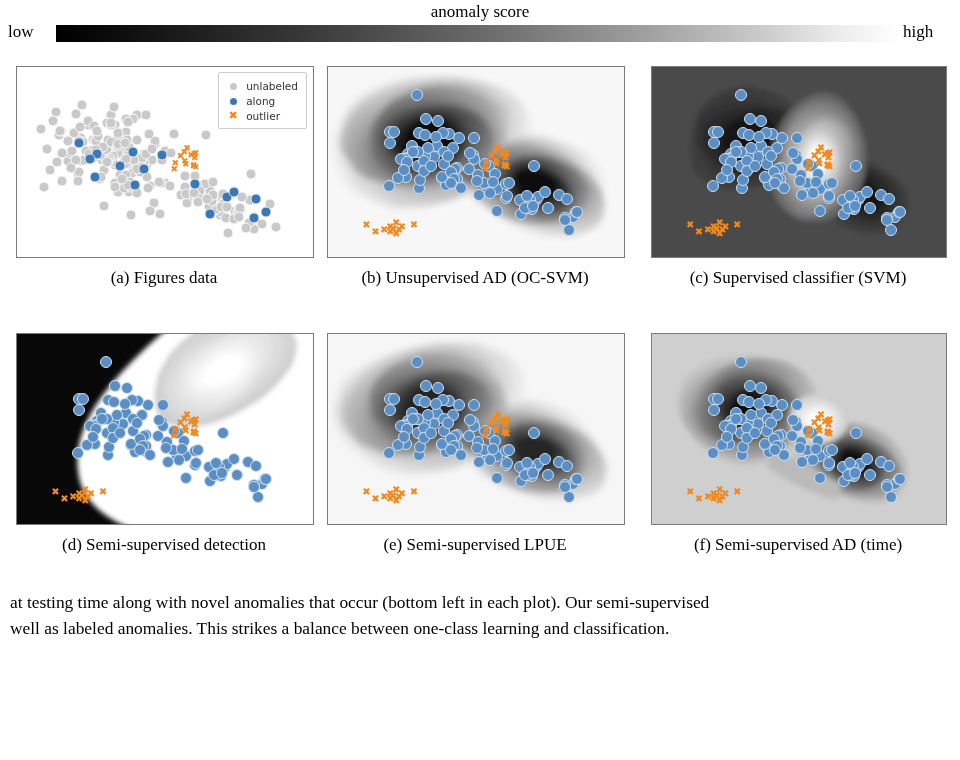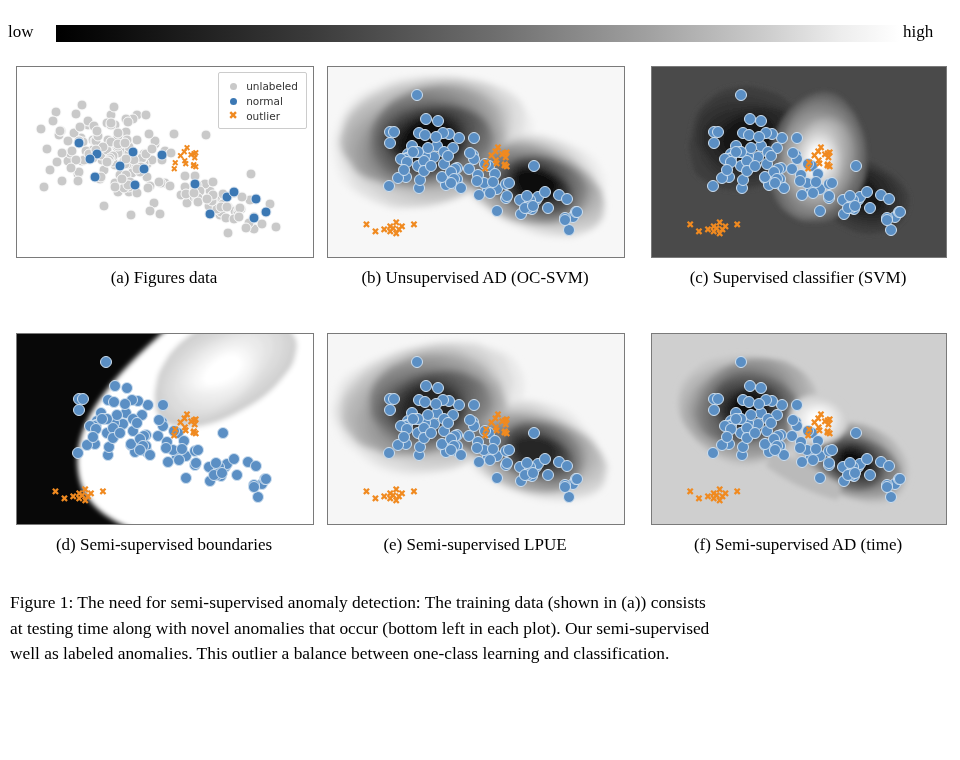--- a/index.html
+++ b/index.html
@@ -154,20 +154,21 @@
     line-height: 25.6px;
     text-align: justify;
     font-family: "Liberation Serif", "DejaVu Serif", serif;
   }
   #figure-caption .line { display: block; white-space: nowrap; }
 </style>
 </head>
 <body>
 
 <div id="colorbar-area">
+  <div id="colorbar-title">anomaly score</div>
   <div id="colorbar-low">low</div>
   <div id="colorbar-gradient"></div>
   <div id="colorbar-high">high</div>
 </div>
 
 <div class="panel" id="panel-a">
   <svg class="panel-inner" viewBox="0 0 296 190" preserveAspectRatio="none">
     <rect x="0" y="0" width="296" height="190" fill="#ffffff"></rect>
   </svg>
   <div id="scatter-a">
@@ -409,21 +410,21 @@
       <div class="xm" style="left: 60.4104%; top: 52.7606%; font-size: 9px;">✖</div>
       <div class="xm" style="left: 58.8182%; top: 46.0806%; font-size: 9px;">✖</div>
     </div>
   <div id="legend">
     <div class="legend-row">
       <span class="legend-swatch"><span class="legend-dot" style="background:#c9c9c9"></span></span>
       <span class="legend-label">unlabeled</span>
     </div>
     <div class="legend-row">
       <span class="legend-swatch"><span class="legend-dot" style="background:#3b78b4"></span></span>
-      <span class="legend-label">normal</span>
+      <span class="legend-label">along</span>
     </div>
     <div class="legend-row">
       <span class="legend-swatch"><span style="color:#f08a20;font-weight:700;font-family:'DejaVu Sans',sans-serif;font-size:11px;">✖</span></span>
       <span class="legend-label">outlier</span>
     </div>
   </div>
 </div>
 <div class="caption" id="caption-a">(a) Figures data</div>
 
 <div class="panel" id="panel-b">
@@ -913,21 +914,21 @@
       <div class="xm" style="left: 23%; top: 82%; font-size: 10px;">✖</div>
       <div class="xm" style="left: 22%; top: 85%; font-size: 10px;">✖</div>
       <div class="xm" style="left: 24%; top: 86%; font-size: 10px;">✖</div>
       <div class="xm" style="left: 21%; top: 87%; font-size: 10px;">✖</div>
       <div class="xm" style="left: 23%; top: 88%; font-size: 10px;">✖</div>
       <div class="xm" style="left: 19%; top: 86%; font-size: 10px;">✖</div>
       <div class="xm" style="left: 29%; top: 83%; font-size: 10px;">✖</div>
       <div class="xm" style="left: 25%; top: 84%; font-size: 10px;">✖</div>
     </div>
 </div>
-<div class="caption" id="caption-d">(d) Semi-supervised boundaries</div>
+<div class="caption" id="caption-d">(d) Semi-supervised detection</div>
 
 <div class="panel" id="panel-e">
   <svg class="panel-inner" viewBox="0 0 296 190" preserveAspectRatio="none">
     <defs>
       <filter id="blurE" x="-30%" y="-30%" width="160%" height="160%">
         <feGaussianBlur stdDeviation="3.4"></feGaussianBlur>
       </filter>
     </defs>
     <rect x="0" y="0" width="296" height="190" fill="#f6f6f6"></rect>
     <g filter="url(#blurE)" id="contours-e">
@@ -1244,16 +1245,15 @@
       <div class="xm" style="left: 21%; top: 87%; font-size: 10px;">✖</div>
       <div class="xm" style="left: 23%; top: 88%; font-size: 10px;">✖</div>
       <div class="xm" style="left: 19%; top: 86%; font-size: 10px;">✖</div>
       <div class="xm" style="left: 29%; top: 83%; font-size: 10px;">✖</div>
       <div class="xm" style="left: 25%; top: 84%; font-size: 10px;">✖</div>
     </div>
 </div>
 <div class="caption" id="caption-f">(f) Semi-supervised AD (time)</div>
 
 <div id="figure-caption">
-    <span class="line">Figure 1: The need for semi-supervised anomaly detection: The training data (shown in (a)) consists</span>
     <span class="line">at testing time along with novel anomalies that occur (bottom left in each plot). Our semi-supervised</span>
-    <span class="line">well as labeled anomalies. This outlier a balance between one-class learning and classification.</span>
+    <span class="line">well as labeled anomalies. This strikes a balance between one-class learning and classification.</span>
   </div>
 
 </body></html>

